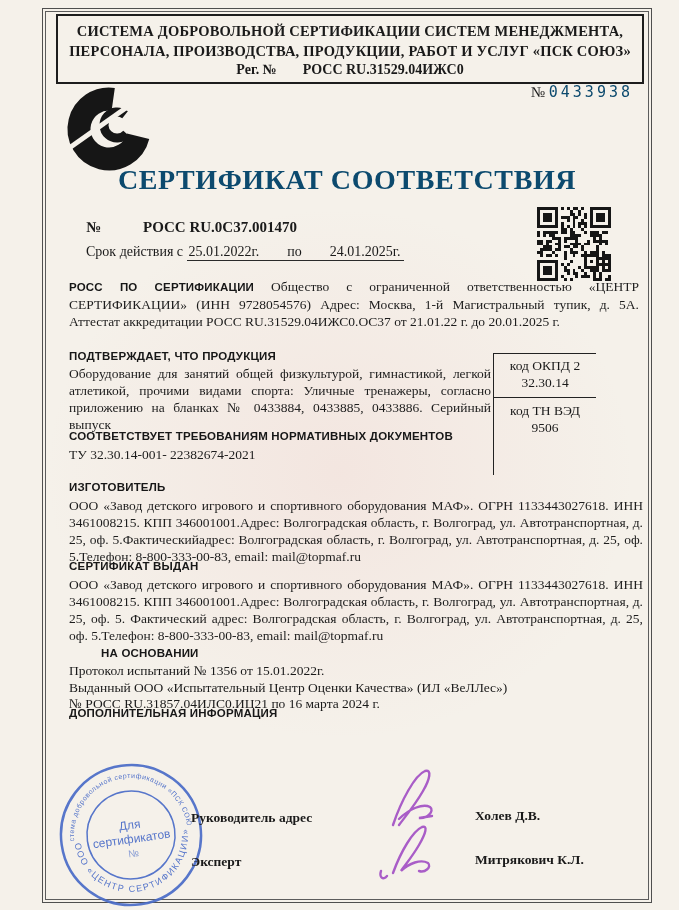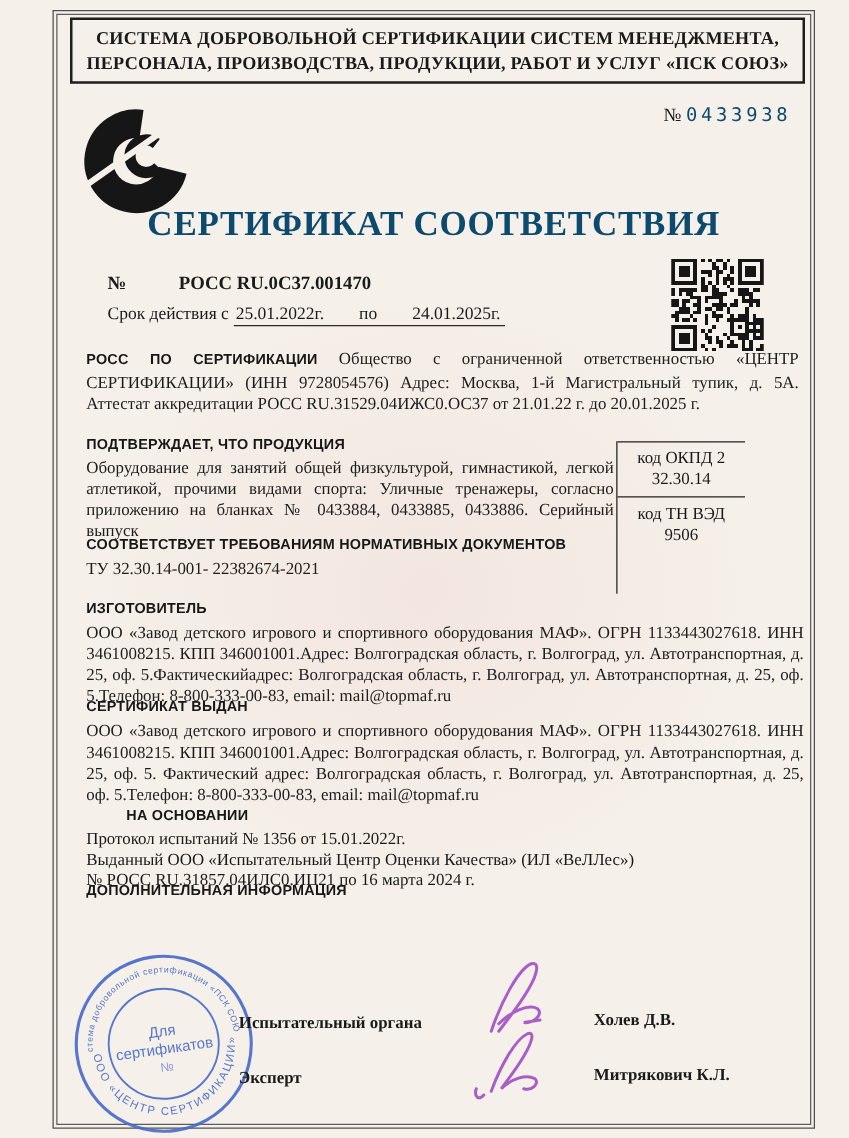--- a/index.html
+++ b/index.html
@@ -62,20 +62,23 @@
 </head>
 <body>
 
 <div class="tint"></div>
 
 <div class="frame">
 
   <div class="abs header-box">
     <div class="sysline">СИСТЕМА ДОБРОВОЛЬНОЙ СЕРТИФИКАЦИИ СИСТЕМ МЕНЕДЖМЕНТА,</div>
     <div class="sysline">ПЕРСОНАЛА, ПРОИЗВОДСТВА, ПРОДУКЦИИ, РАБОТ И УСЛУГ «ПСК СОЮЗ»</div>
+    <div class="regline">
+      <span>Рег. №</span><span class="gap"></span><span>РОСС  RU.31529.04ИЖС0</span>
+    </div>
   </div>
 
   <div class="abs blank-no">
     <span>№</span>
     <span class="num">0433938</span>
   </div>
 
   <div class="abs logo">
     <svg width="120" height="90" viewBox="0 0 120 90">
       <g>
@@ -360,21 +363,21 @@
       </text>
       <text class="stamp-text" font-size="9" letter-spacing="1.5">
         <textPath href="#ring-bottom" startOffset="50%" text-anchor="middle">ООО «ЦЕНТР СЕРТИФИКАЦИИ»</textPath>
       </text>
       <text class="stamp-text" x="74" y="68" font-size="12" text-anchor="middle">Для</text>
       <text class="stamp-text" x="74" y="82" font-size="12" text-anchor="middle">сертификатов</text>
       <text class="stamp-text" x="74" y="96" font-size="10" text-anchor="middle" opacity="0.7">№</text>
     </svg>
   </div>
 
-  <div class="abs role-1">Испытательный органа</div>
+  <div class="abs role-1">Руководитель адрес</div>
   <div class="abs role-2">Эксперт</div>
   <div class="abs name-1">Холев Д.В.</div>
   <div class="abs name-2">Митрякович К.Л.</div>
 
   <div class="abs sigs">
     <svg width="150" height="125" viewBox="0 0 150 125">
       <g fill="none" stroke="#a14ec4" stroke-width="2.4" stroke-linecap="round" opacity="0.9">
         <path d="M58,58 C66,34 80,8 90,4 C97,2 95,12 88,24 C80,38 70,50 64,58 M64,52 C74,42 88,36 95,40 C100,44 92,52 84,51 L97,49"></path>
         <path d="M46,104 C44,110 48,114 52,109 M58,106 C66,84 78,64 87,60 C93,58 91,66 84,78 C77,90 70,98 66,104 C74,96 86,92 93,96 C97,100 90,106 84,104"></path>
       </g>

